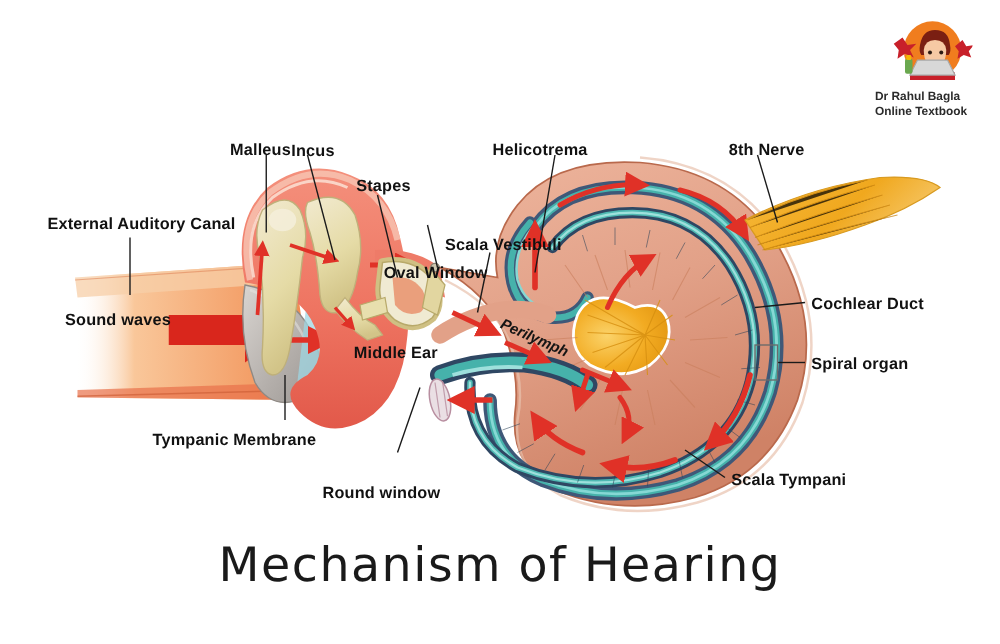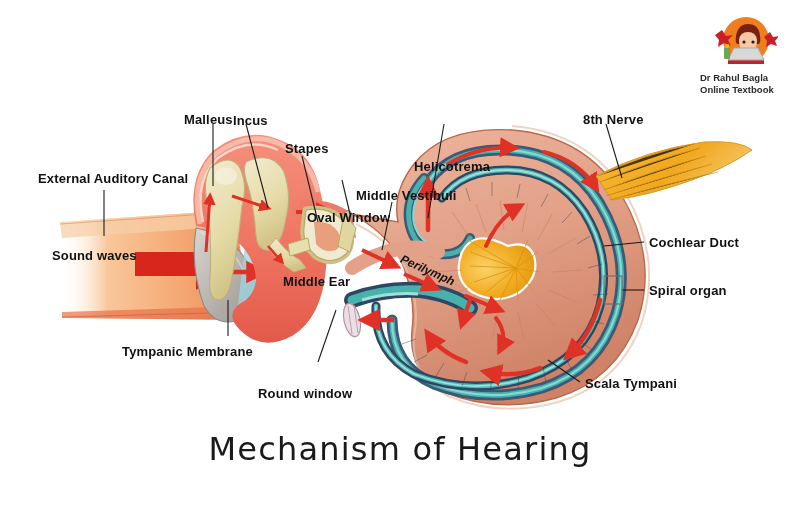--- a/index.html
+++ b/index.html
@@ -4,21 +4,21 @@
 <style>
   html,body{margin:0;padding:0;background:#ffffff;}
   body{width:800px;height:515px;position:relative;overflow:hidden;
        font-family:"Liberation Sans","DejaVu Sans",sans-serif;}
   #stage{position:absolute;inset:0;width:800px;height:515px;background:#fff;}
   svg.art{position:absolute;left:0;top:0;width:800px;height:515px;}
 
   .lbl{position:absolute;font-weight:bold;color:#111;white-space:nowrap;
        font-size:13px;letter-spacing:.15px;line-height:1;}
   .title{position:absolute;left:0;top:430px;width:800px;text-align:center;
-         font-size:32px;color:#1a1a1a;letter-spacing:1.2px;
+         font-size:38px;color:#1a1a1a;letter-spacing:1.2px;
          font-family:"DejaVu Sans",sans-serif;font-weight:400;}
   .perilymph{position:absolute;left:404px;top:252px;font-size:12px;font-weight:bold;
              font-style:italic;color:#141414;transform:rotate(24deg);
              transform-origin:left top;white-space:nowrap;}
 
   
   #logo{position:absolute;left:700px;top:14px;width:92px;height:84px;}
   #logo .badge{position:absolute;left:14px;top:0;width:64px;height:58px;}
   #logo .cap{position:absolute;left:0;top:58px;width:92px;text-align:left;
              font-size:9.5px;font-weight:bold;color:#2b2b2b;line-height:1.25;}
@@ -267,22 +267,22 @@
 
   <div class="lbl" style="left:38px;  top:172px;">External Auditory Canal</div>
   <div class="lbl" style="left:52px;  top:249px;">Sound waves</div>
   <div class="lbl" style="left:122px; top:345px;">Tympanic Membrane</div>
   <div class="lbl" style="left:184px; top:113px;">Malleus</div>
   <div class="lbl" style="left:233px; top:114px;">Incus</div>
   <div class="lbl" style="left:285px; top:142px;">Stapes</div>
   <div class="lbl" style="left:307px; top:167px;margin-top:44px;">Oval Window</div>
   <div class="lbl" style="left:283px; top:275px;">Middle  Ear</div>
   <div class="lbl" style="left:258px; top:387px;">Round window</div>
-  <div class="lbl" style="left:356px; top:189px;">Middle Vestibuli</div>
-  <div class="lbl" style="left:414px; top:113px;margin-top:47px;">Helicotrema</div>
+  <div class="lbl" style="left:356px; top:189px;">Scala Vestibuli</div>
+  <div class="lbl" style="left:394px; top:113px;">Helicotrema</div>
   <div class="lbl" style="left:583px; top:113px;">8th Nerve</div>
   <div class="lbl" style="left:649px; top:236px;text-align:right;">Cochlear Duct</div>
   <div class="lbl" style="left:649px; top:284px;">Spiral organ</div>
   <div class="lbl" style="left:585px; top:377px;">Scala Tympani</div>
 
   <div class="perilymph">Perilymph</div>
 
   <div class="title">Mechanism of Hearing</div>
 
   <div id="logo">

